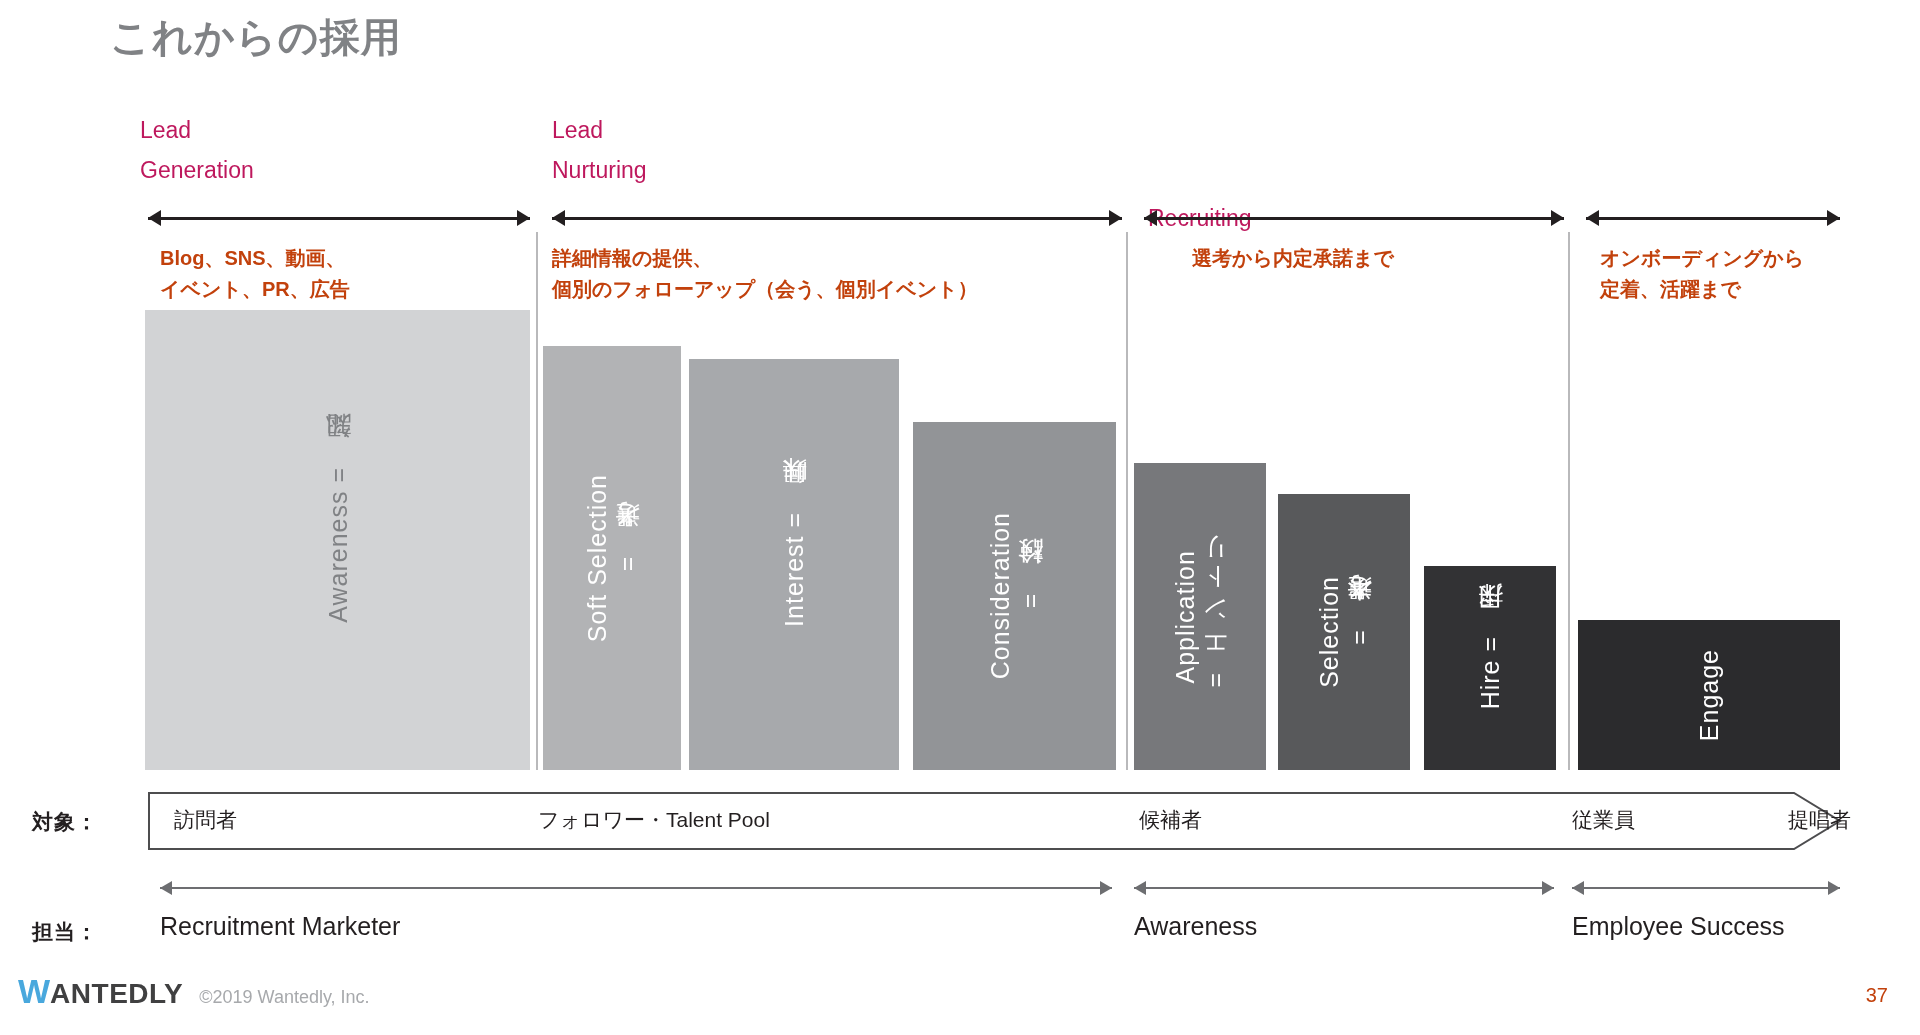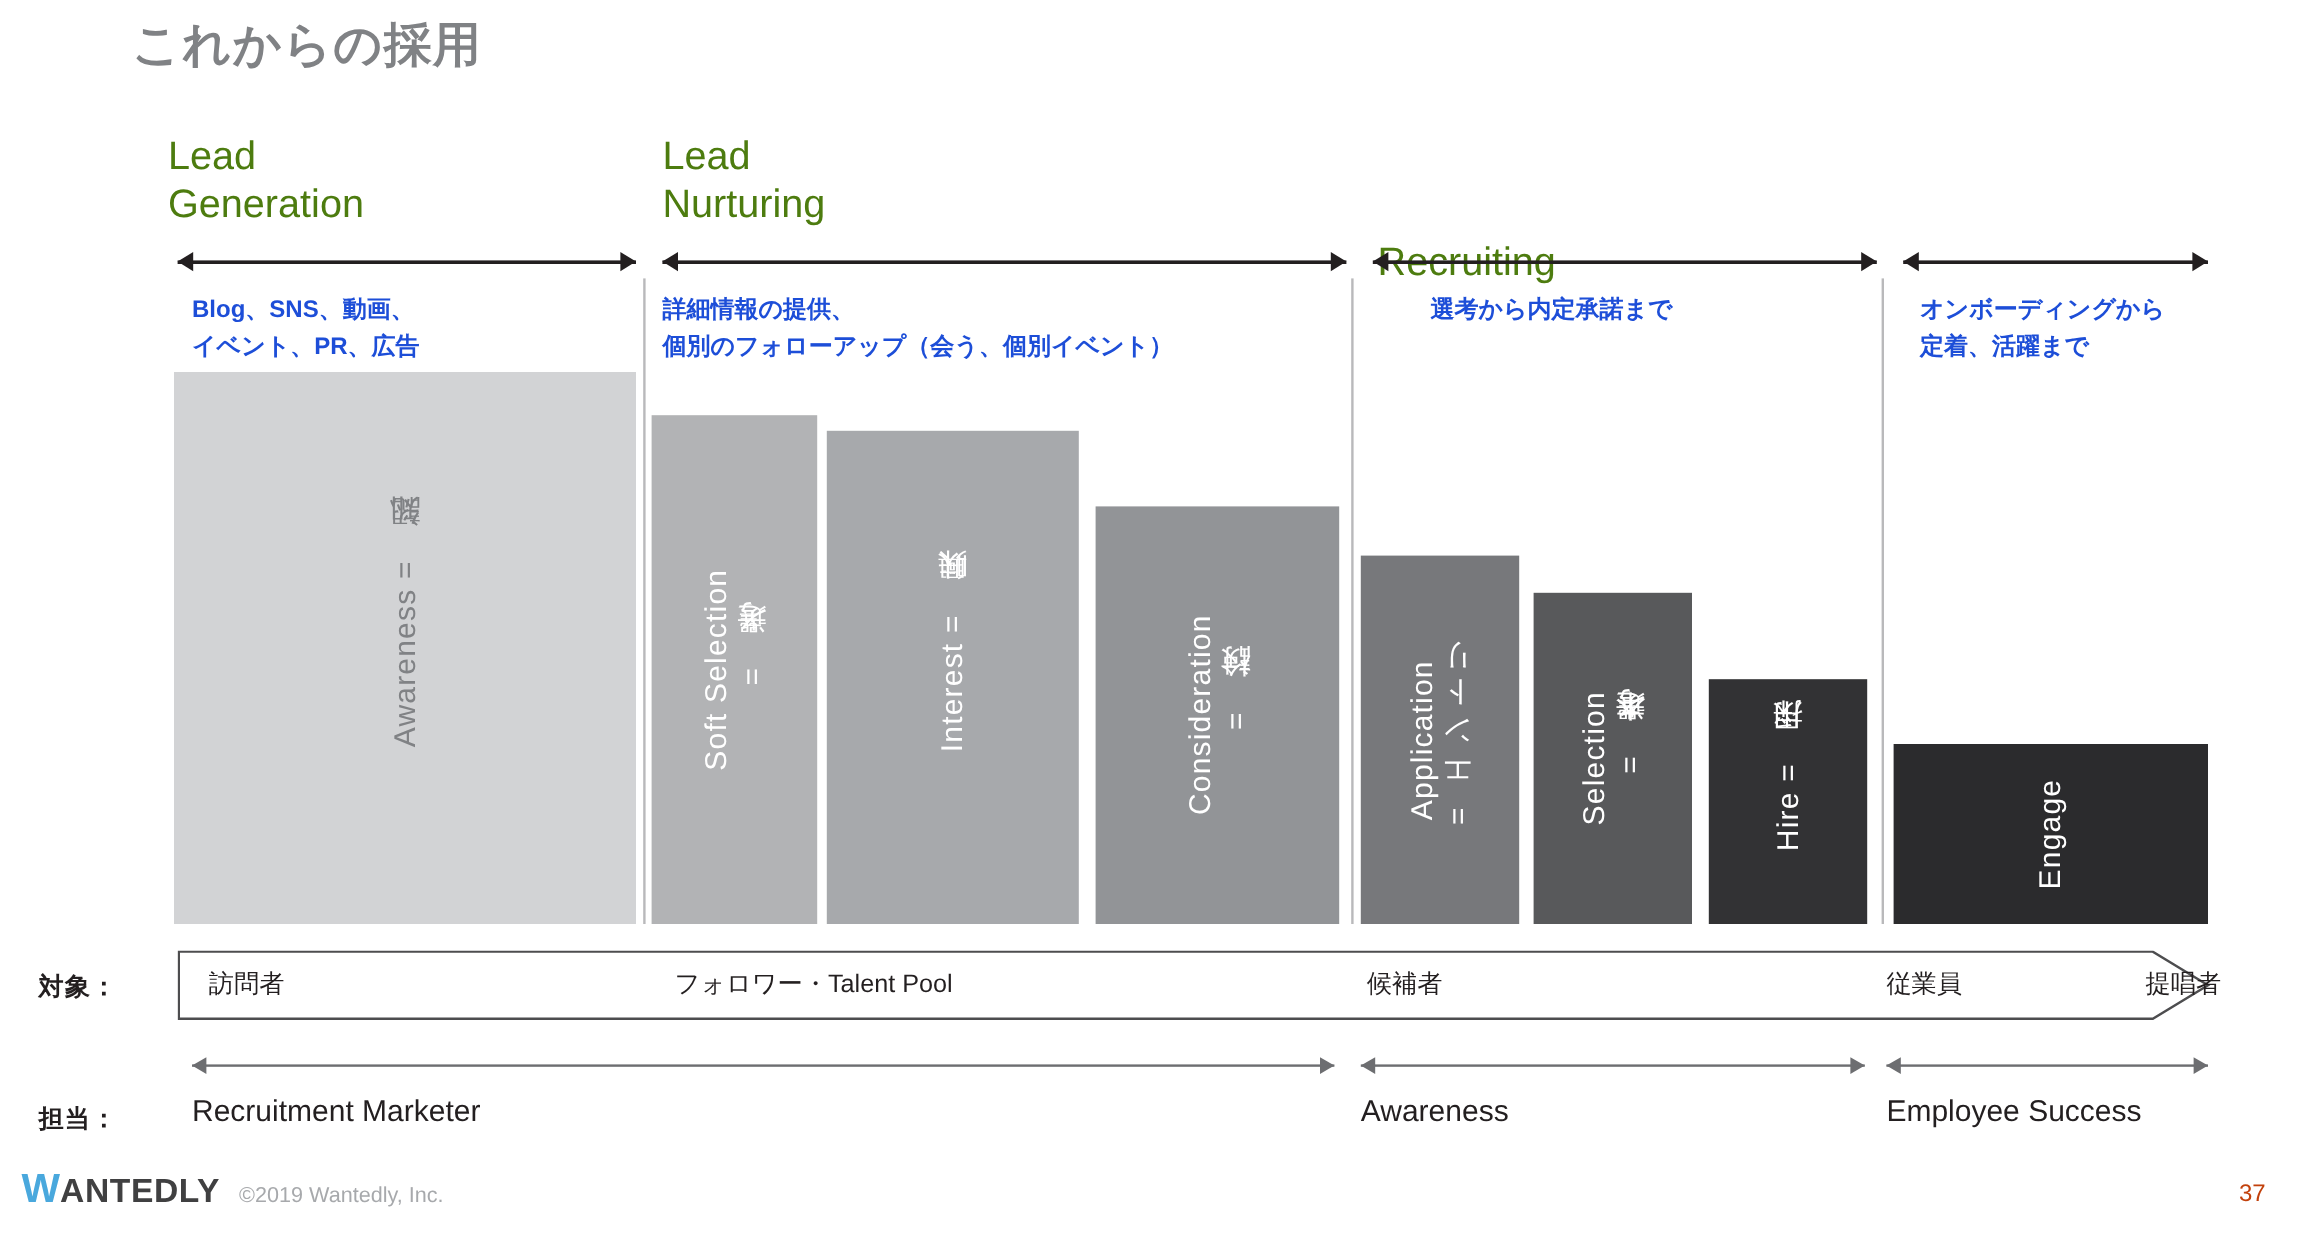--- a/index.html
+++ b/index.html
@@ -34,23 +34,23 @@
     white-space: nowrap;
     margin-left: 44px;
   }
 
   
   .phase {
     position: absolute;
     top: 110px;
   }
   .phase-title {
-    font-size: 33px;
+    font-size: 23px;
     line-height: 40px;
-    color: #4d7c0f;
+    color: #be185d;
     font-weight: normal;
     white-space: pre-line;
   }
   .phase-arrow {
     position: absolute;
     height: 22px;
   }
   .arrow-line {
     position: absolute;
     top: 10px;
@@ -67,21 +67,21 @@
     border-top: 8px solid transparent;
     border-bottom: 8px solid transparent;
   }
   .arrow-head.left  { left: 0;  border-right: 13px solid #231f20; }
   .arrow-head.right { right: 0; border-left: 13px solid #231f20; }
 
   .phase-desc {
     position: absolute;
     font-size: 20px;
     line-height: 31px;
-    color: #1d4ed8;
+    color: #c2410c;
     font-weight: bold;
     white-space: pre-line;
   }
 
   
   .vsep {
     position: absolute;
     width: 2px;
     background: #b9b9bb;
   }
@@ -281,21 +281,21 @@
       <span class="bar-label" style="color:#ffffff;">Engage</span>
     </div>
   </div>
 
   <div class="row-label" style="left:32px; top:808px;">対象：</div>
   <div class="band">
     <svg class="band-svg" width="1700" height="58" viewBox="0 0 1700 58">
       <path d="M1,1 H1646 L1692,29 L1646,57 H1 Z" fill="#ffffff" stroke="#4d4d4f" stroke-width="2"></path>
     </svg>
     <span class="band-item" style="left:26px;">訪問者</span>
-    <span class="band-item" style="left:390px;margin-left:24px;">フォロワー・Talent Pool</span>
+    <span class="band-item" style="left:390px;">フォロワー・Talent Pool</span>
     <span class="band-item" style="left:991px;">候補者</span>
     <span class="band-item" style="left:1424px;">従業員</span>
     <span class="band-item" style="left:1640px;">提唱者</span>
   </div>
 
   <div class="row-label" style="left:32px; top:918px;">担当：</div>
 
   <div class="owner-arrow" style="left:160px; top:878px; width:952px;">
     <div class="line"></div>
     <div class="ah left"></div>

